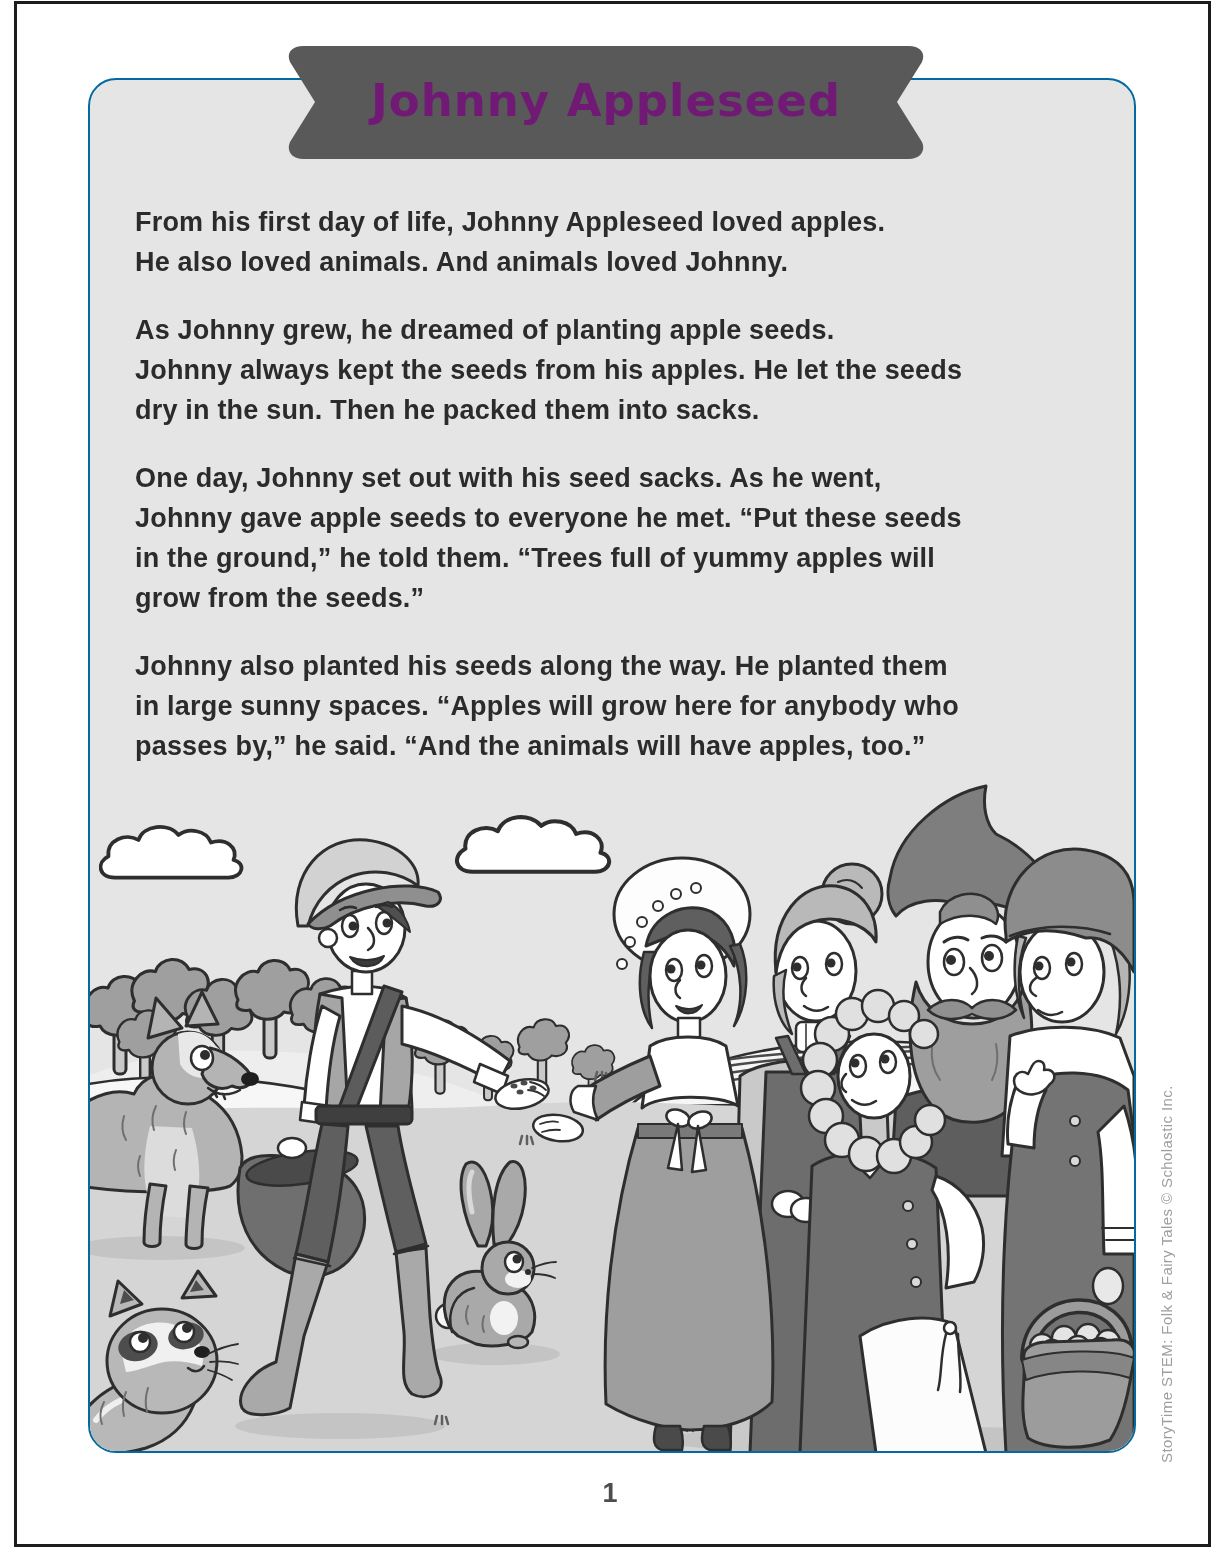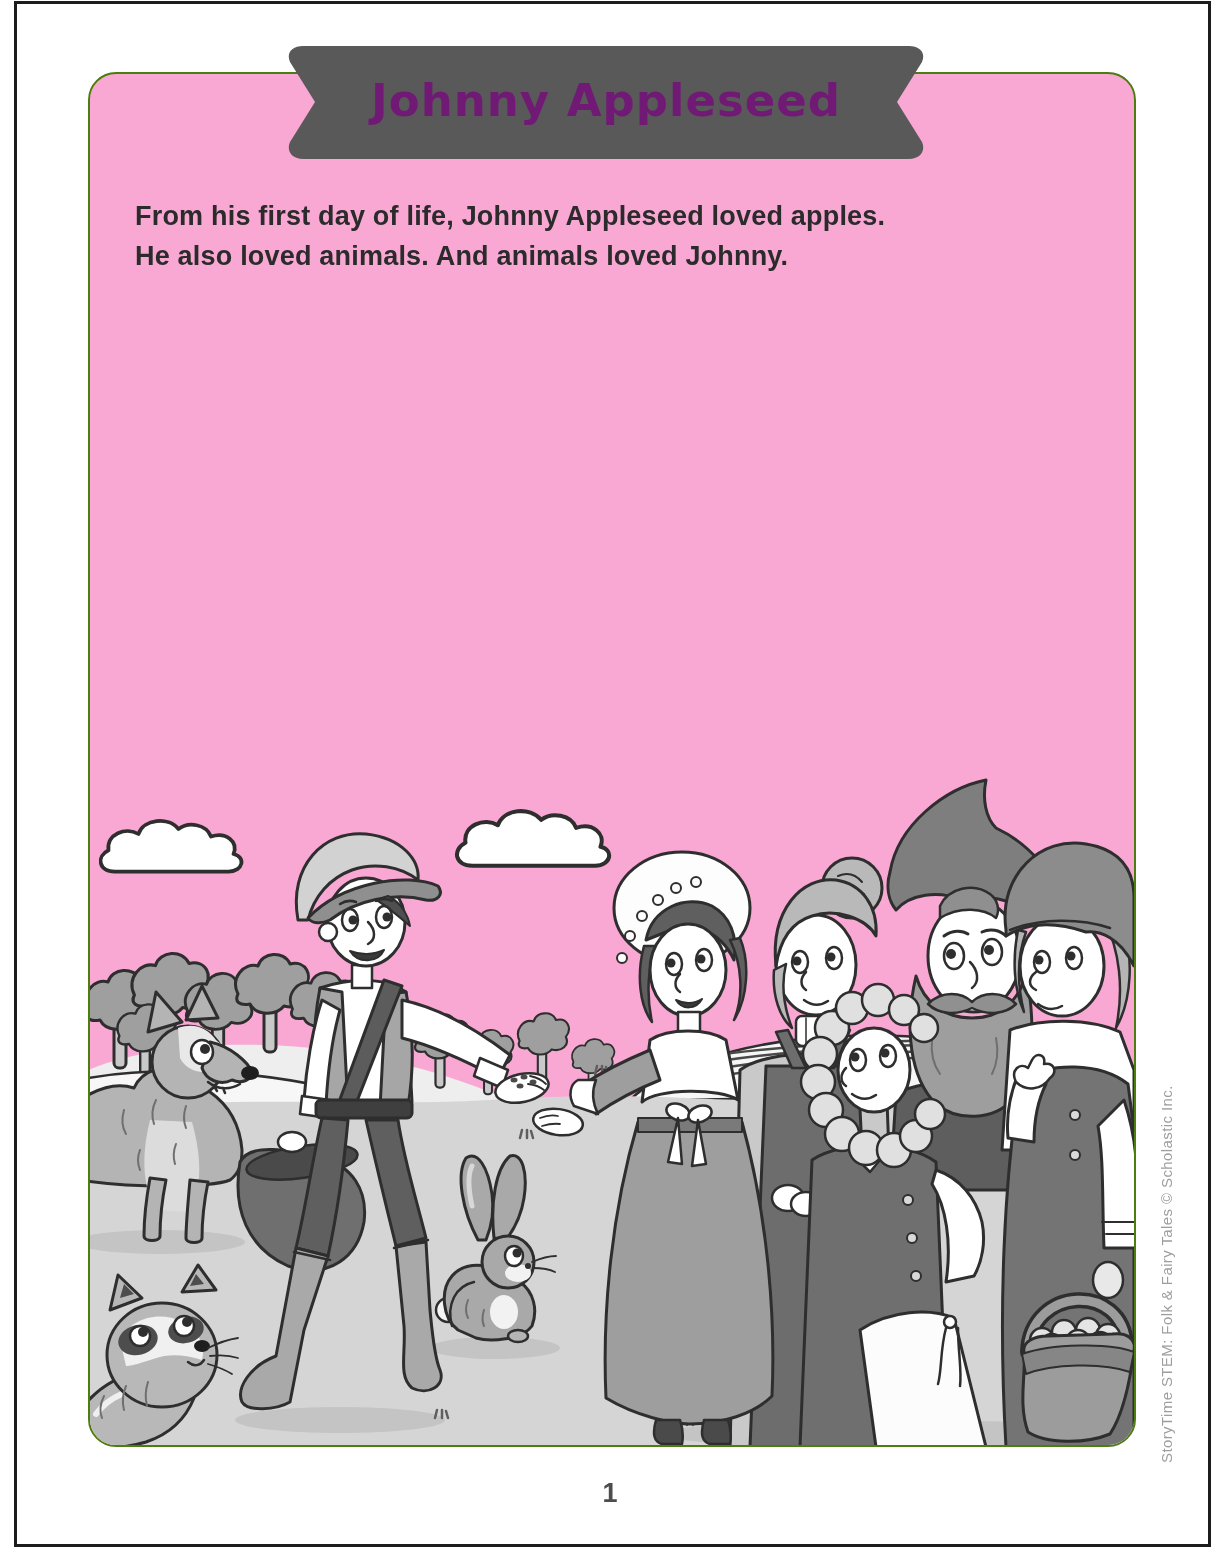--- a/index.html
+++ b/index.html
@@ -1,22 +1,22 @@
 <!DOCTYPE html>
 <html><head>
 <meta charset="utf-8">
 <style>
   html,body{margin:0;padding:0;}
   body{width:1225px;height:1552px;background:#fff;position:relative;overflow:hidden;
        font-family:"Liberation Sans",sans-serif;}
   .frame{position:absolute;left:14px;top:1px;width:1197px;height:1546px;
          border:3px solid #1c1c1c;box-sizing:border-box;}
-  .page-box{position:absolute;left:88px;top:72px;width:1048px;height:1375px;
-            border:2px solid #4d7c0f;border-radius:28px;box-sizing:border-box;
-            overflow:hidden;background:#f9a8d4;}
+  .page-box{position:absolute;left:88px;top:78px;width:1048px;height:1375px;
+            border:2px solid #0369a1;border-radius:28px;box-sizing:border-box;
+            overflow:hidden;background:#e5e5e5;}
   .story{position:absolute;left:45px;top:122px;width:985px;}
   .story p{margin:0 0 28px;font-size:27px;line-height:40px;font-weight:bold;
            color:#2b2b2b;white-space:pre-line;letter-spacing:0.2px;}
   .banner{position:absolute;left:287px;top:45px;width:638px;height:115px;z-index:5;}
   .banner svg{position:absolute;left:0;top:0;}
   .banner .t{position:absolute;left:0;top:0;right:0;bottom:0;display:flex;
              align-items:center;justify-content:center;color:#701a75;
              font-family:"DejaVu Sans",sans-serif;font-weight:bold;font-size:45px;
              letter-spacing:1px;padding-bottom:4px;}
   .illu{position:absolute;left:0;top:696px;width:1044px;height:677px;}
@@ -29,20 +29,30 @@
 </head>
 <body>
 
 <div class="frame"></div>
 
 <div class="page-box">
 
   <div class="story">
     <p>From his first day of life, Johnny Appleseed loved apples.
 He also loved animals. And animals loved Johnny.</p>
+    <p>As Johnny grew, he dreamed of planting apple seeds.
+Johnny always kept the seeds from his apples. He let the seeds
+dry in the sun. Then he packed them into sacks.</p>
+    <p>One day, Johnny set out with his seed sacks. As he went,
+Johnny gave apple seeds to everyone he met. “Put these seeds
+in the ground,” he told them. “Trees full of yummy apples will
+grow from the seeds.”</p>
+    <p>Johnny also planted his seeds along the way. He planted them
+in large sunny spaces. “Apples will grow here for anybody who
+passes by,” he said. “And the animals will have apples, too.”</p>
   </div>
 
   <svg class="illu" width="1044" height="677" viewBox="0 0 1044 677">
     <defs>
       <g id="tree">
         <rect x="-6" y="10" width="12" height="48" rx="5" fill="#c9c9c9" stroke="#2e2e2e" stroke-width="3"></rect>
         <path d="M-32,0 C-40,-16 -26,-32 -12,-28 C-8,-42 14,-44 20,-30 C36,-34 44,-18 34,-6 C40,6 28,16 14,12 C6,22 -14,22 -20,10 C-30,12 -36,8 -32,0 Z" fill="#9f9f9f" stroke="#2e2e2e" stroke-width="3" stroke-linejoin="round"></path>
       </g>
       <g id="grass" stroke="#5f5f5f" stroke-width="2.5" fill="none" stroke-linecap="round">
         <path d="M0,8 L2,0 M7,8 L7,0 M13,8 L11,1"></path>

